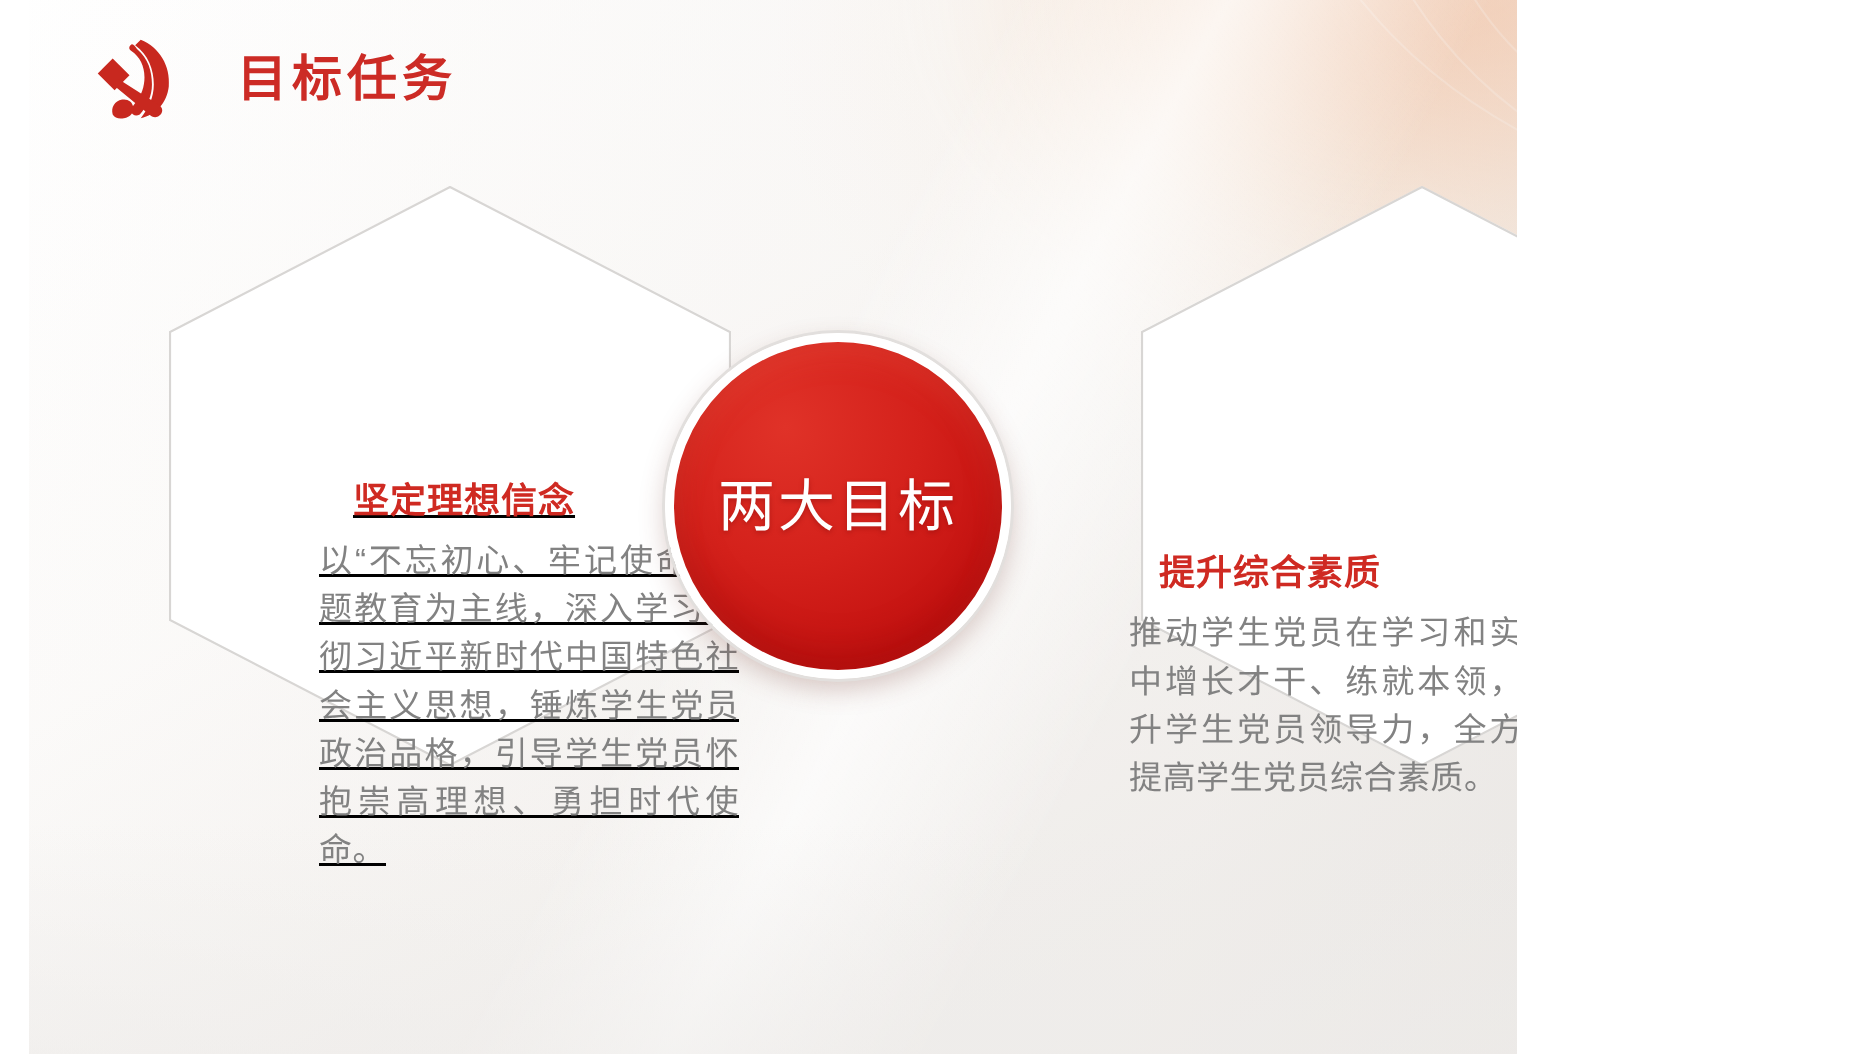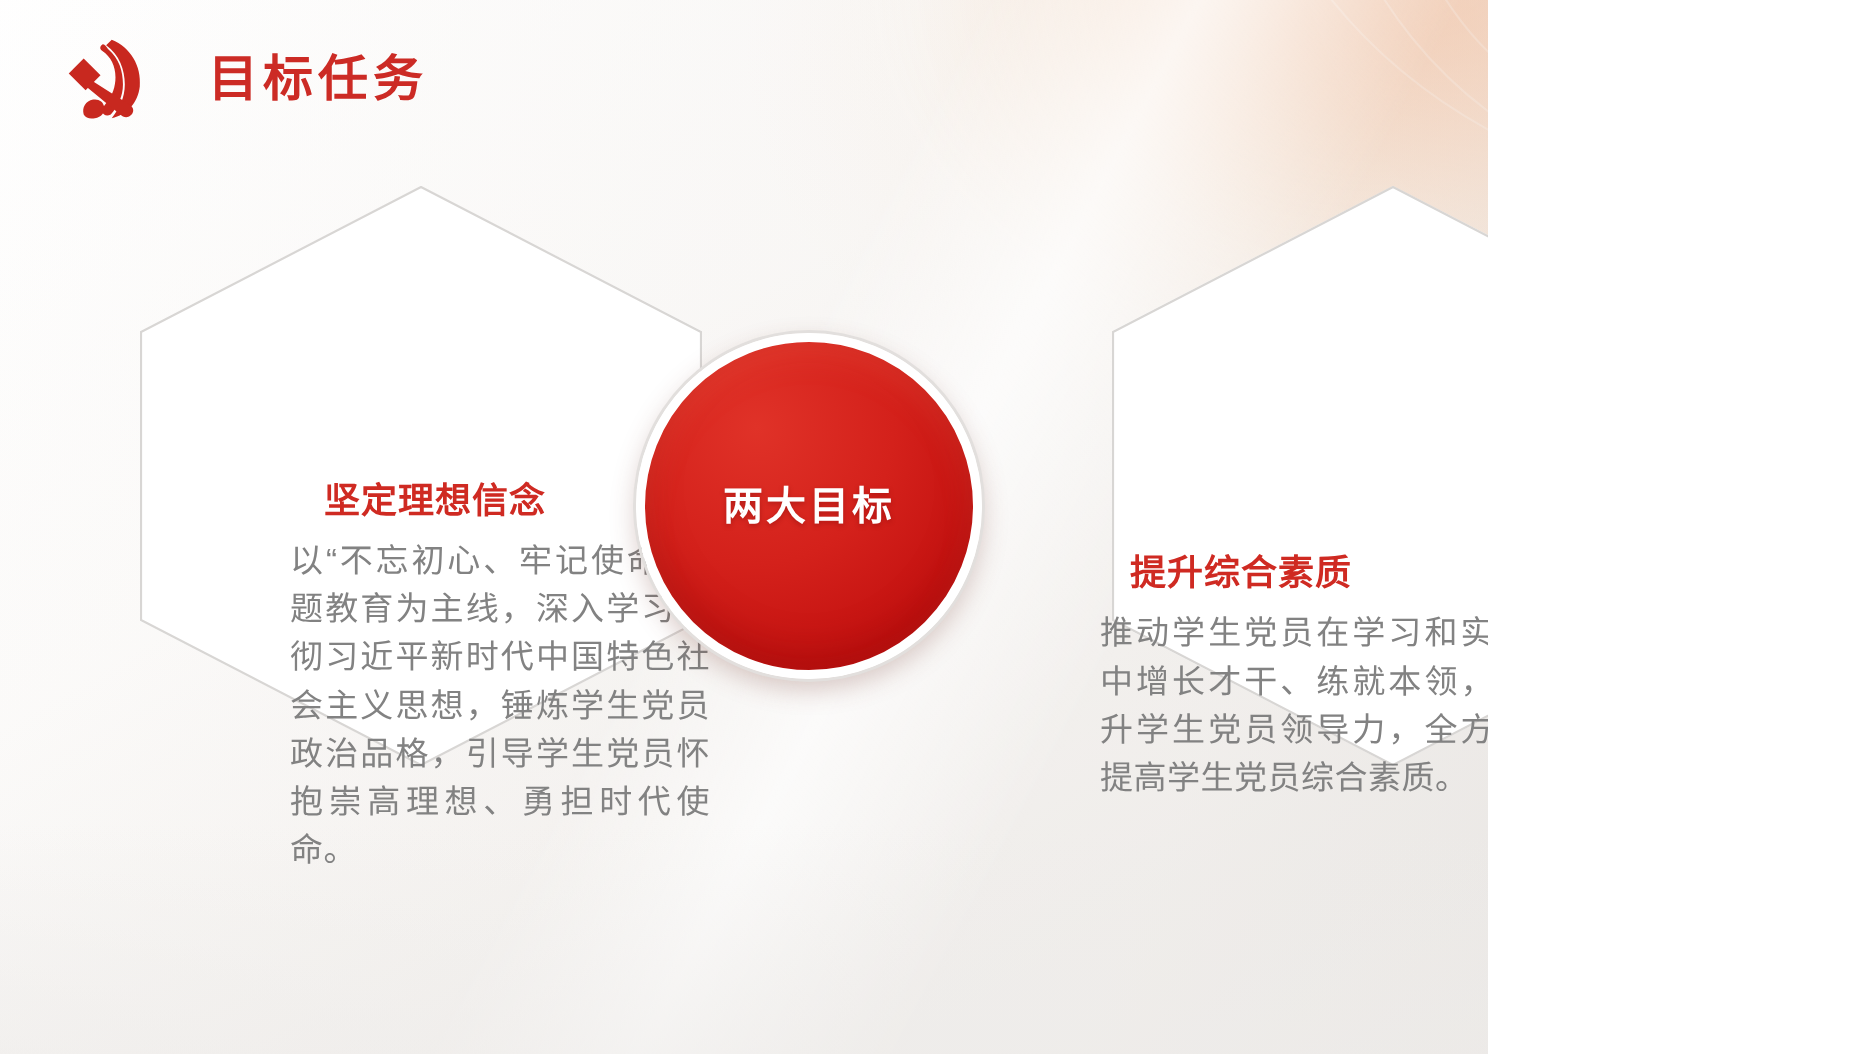--- a/index.html
+++ b/index.html
@@ -11,20 +11,21 @@
   body {
     font-family: "Liberation Sans", "DejaVu Sans", sans-serif;
   }
 
   #slide {
     position: relative;
     width: 1488px;
     height: 1054px;
     overflow: hidden;
     background: #0f172a;
+    margin-left: 29px;
   }
 
   
   .bg-base {
     position: absolute;
     inset: 0;
     background:
       radial-gradient(ellipse 900px 640px at 96% 4%, rgba(245,170,120,0.50) 0%, rgba(248,196,150,0.30) 32%, rgba(252,228,205,0.12) 58%, rgba(255,255,255,0) 76%),
       radial-gradient(ellipse 560px 420px at 99% 1%, rgba(238,135,78,0.42) 0%, rgba(244,175,128,0.18) 45%, rgba(255,255,255,0) 72%),
       linear-gradient(150deg, #ffffff 0%, #fdfcfb 38%, #f6f4f2 62%, #efedeb 82%, #eceae8 100%);
@@ -110,21 +111,21 @@
   #hex-right { left: 1112px; top: 186px; width: 562px; height: 580px; }
 
   .hex-content {
     position: absolute;
     top: 0; bottom: 0;
     display: flex;
     flex-direction: column;
     justify-content: center;
     z-index: 4;
   }
-  #content-left  { left: 290px;  top: 300px;  width: 470px; }
+  #content-left  { left: 290px;  top: 300px;  width: 470px; text-decoration: underline; }
   #content-right { left: 1100px; top: 300px;  width: 470px; }
 
   .card-title {
     font-size: 36px;
     font-weight: 700;
     color: #cf2a22;
     letter-spacing: 1px;
     margin: 0 0 16px 0;
     line-height: 1.15;
     white-space: nowrap;
@@ -159,22 +160,22 @@
     box-shadow:
       0 0 0 3px #e2dfdd,
       0 10px 26px rgba(120, 60, 50, 0.28),
       inset 0 -18px 34px rgba(140, 10, 10, 0.35),
       inset 0 14px 28px rgba(255, 120, 90, 0.22);
     display: flex;
     align-items: center;
     justify-content: center;
   }
   .circle-label {
-    font-size: 40px;
-    font-weight: 700;
+    font-size: 57px;
+    font-weight: 400;
     color: #ffffff;
     letter-spacing: 3px;
     line-height: 1;
     white-space: nowrap;
     text-shadow: 0 2px 5px rgba(120, 10, 10, 0.40);
   }
 </style>
 </head>
 <body>
 

